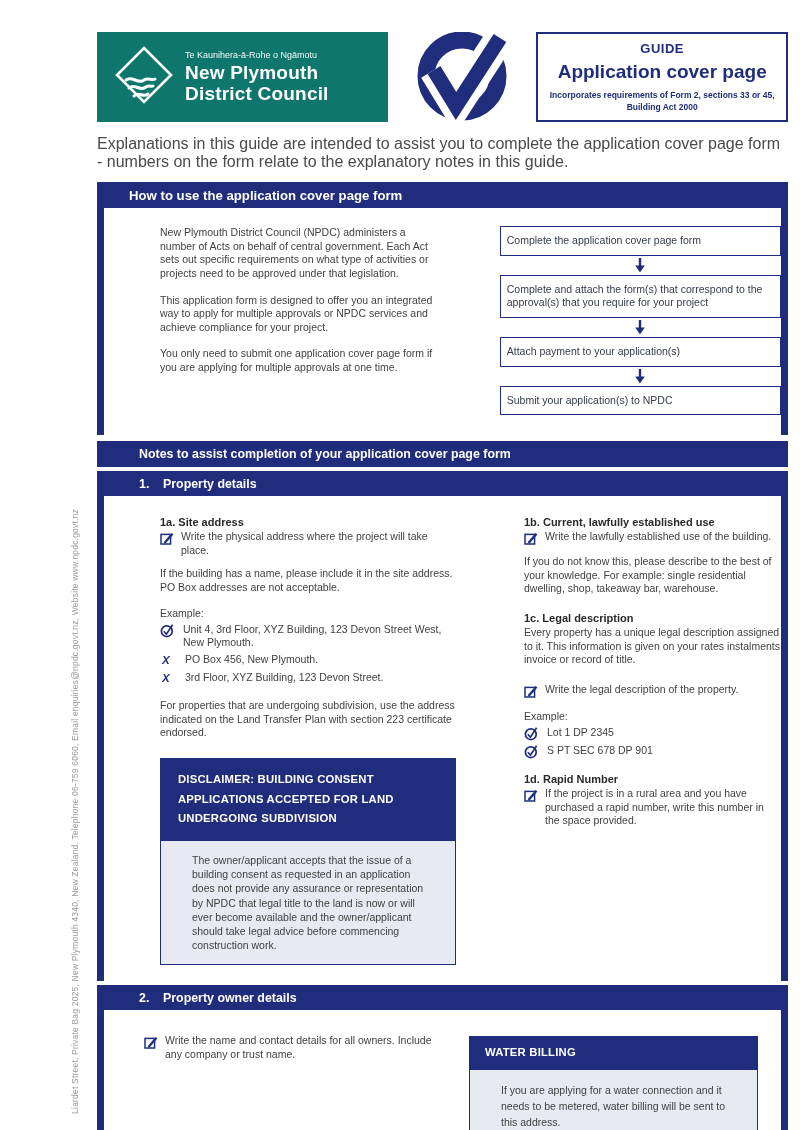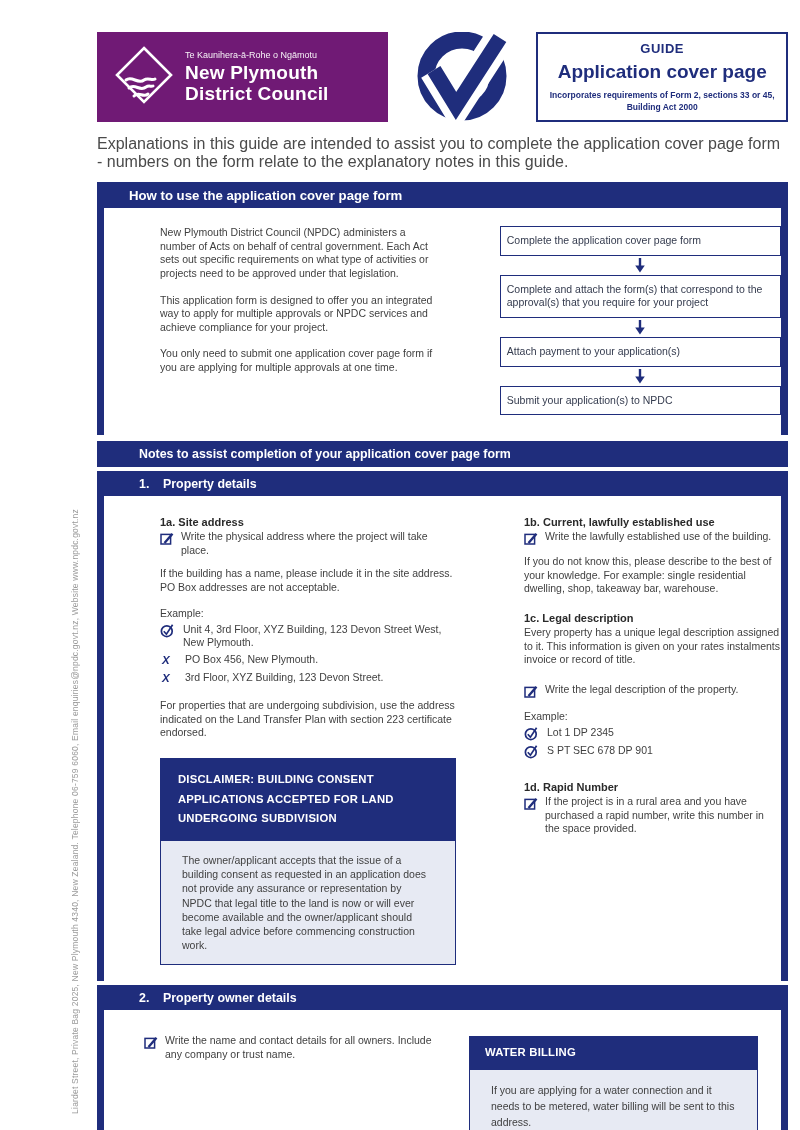--- a/index.html
+++ b/index.html
@@ -5,21 +5,21 @@
   html,body{margin:0;padding:0;background:#fff;}
   body{width:800px;height:1130px;position:relative;font-family:"Liberation Sans",sans-serif;color:#3f3f3f;}
   .content{position:absolute;left:97px;top:32px;width:691px;}
 
   
   .vtext{position:absolute;left:70px;bottom:16px;writing-mode:vertical-rl;transform:rotate(180deg);
          font-size:8.5px;color:#9a9a9a;letter-spacing:.2px;white-space:nowrap;}
 
   
   header{display:flex;height:90px;align-items:stretch;}
-  .brand-band{width:300px;background:#701a75;display:flex;align-items:center;padding-left:16px;box-sizing:border-box;}
+  .brand-band{width:300px;background:#0f766e;display:flex;align-items:center;padding-left:16px;box-sizing:border-box;}
   .brand-text{margin-left:10px;color:#fff;}
   .maori{font-size:9px;margin-bottom:3px;opacity:.95;}
   .cline{font-size:19px;font-weight:bold;line-height:1.08;letter-spacing:.2px;}
   .emblem{flex:1;display:flex;align-items:center;justify-content:center;background:#fff;}
   .guide-panel{width:259px;border:2px solid #1f2d7c;box-sizing:border-box;display:flex;flex-direction:column;
                align-items:center;justify-content:center;background:#fff;color:#1f2d7c;text-align:center;padding:3px 6px;}
   .guide-label{font-size:13px;font-weight:bold;letter-spacing:.5px;}
   .guide-title{font-size:19px;font-weight:bold;margin:5px 0 7px 0;text-align:center;}
   .guide-sub{font-size:8.5px;font-weight:bold;line-height:1.35;}
 
@@ -53,21 +53,21 @@
   .note .ic{flex:0 0 14px;padding-top:1px;}
   .ex{display:flex;gap:8px;font-size:10.5px;line-height:1.3;margin:3px 0;}
   .ex .ic{flex:0 0 15px;}
   .xglyph{flex:0 0 15px;color:#1f2d7c;font-weight:bold;font-style:italic;font-size:11.5px;padding-left:2px;}
   .ex-label{font-size:10.5px;margin:12px 0 4px 0;}
 
   
   .callout-head{background:#1f2d7c;color:#fff;font-weight:bold;font-size:11.3px;line-height:1.75;
                 padding:12px 18px;letter-spacing:.2px;}
   .callout-body{background:#e7eaf3;border:1.5px solid #1f2d7c;border-top:none;font-size:10.5px;
-                line-height:1.35;padding:12px 21px;color:#3f3f3f;}
+                line-height:1.35;padding:12px 31px;color:#3f3f3f;}
   .disclaimer{margin-top:18px;width:296px;box-sizing:border-box;}
   .water{width:289px;box-sizing:border-box;margin-top:4px;}
   .water .callout-head{padding:10px 16px;line-height:1.2;}
   .water .callout-body{line-height:1.55;}
 
   .sec2-notes{width:300px;margin-left:40px;}
   .sec2-notes .note{margin-bottom:16px;}
   .sec2 .cols{padding-top:10px;}
 
   
@@ -248,21 +248,21 @@
           <div class="ex">
             <span class="ic">
               <svg width="15" height="15" viewBox="0 0 15 15">
                   <circle cx="6.8" cy="8.2" r="5.4" fill="none" stroke="#1f2d7c" stroke-width="1.7"></circle>
                   <polyline points="3.8,8.2 6.4,11.2 12.6,1.8" fill="none" stroke="#1f2d7c" stroke-width="1.7"></polyline>
                 </svg>
             </span>
             <span>S PT SEC 678 DP 901</span>
           </div>
 
-          <div class="subhead" style="margin-top:22px;">1d. Rapid Number</div>
+          <div class="subhead" style="margin-top:14px;">1d. Rapid Number</div>
           <div class="note">
             <span class="ic">
               <svg width="14" height="14" viewBox="0 0 14 14">
                   <rect x="1" y="3.4" width="9.6" height="9.6" fill="none" stroke="#1f2d7c" stroke-width="1.5"></rect>
                   <path d="M3.6 11.2 L11.6 1.9 L13.4 3.5 L5.4 12.8 Z" fill="#1f2d7c"></path>
                 </svg>
             </span>
             <span>If the project is in a rural area and you have purchased a rapid number, write this number in the space provided.</span>
           </div>
         </div>

